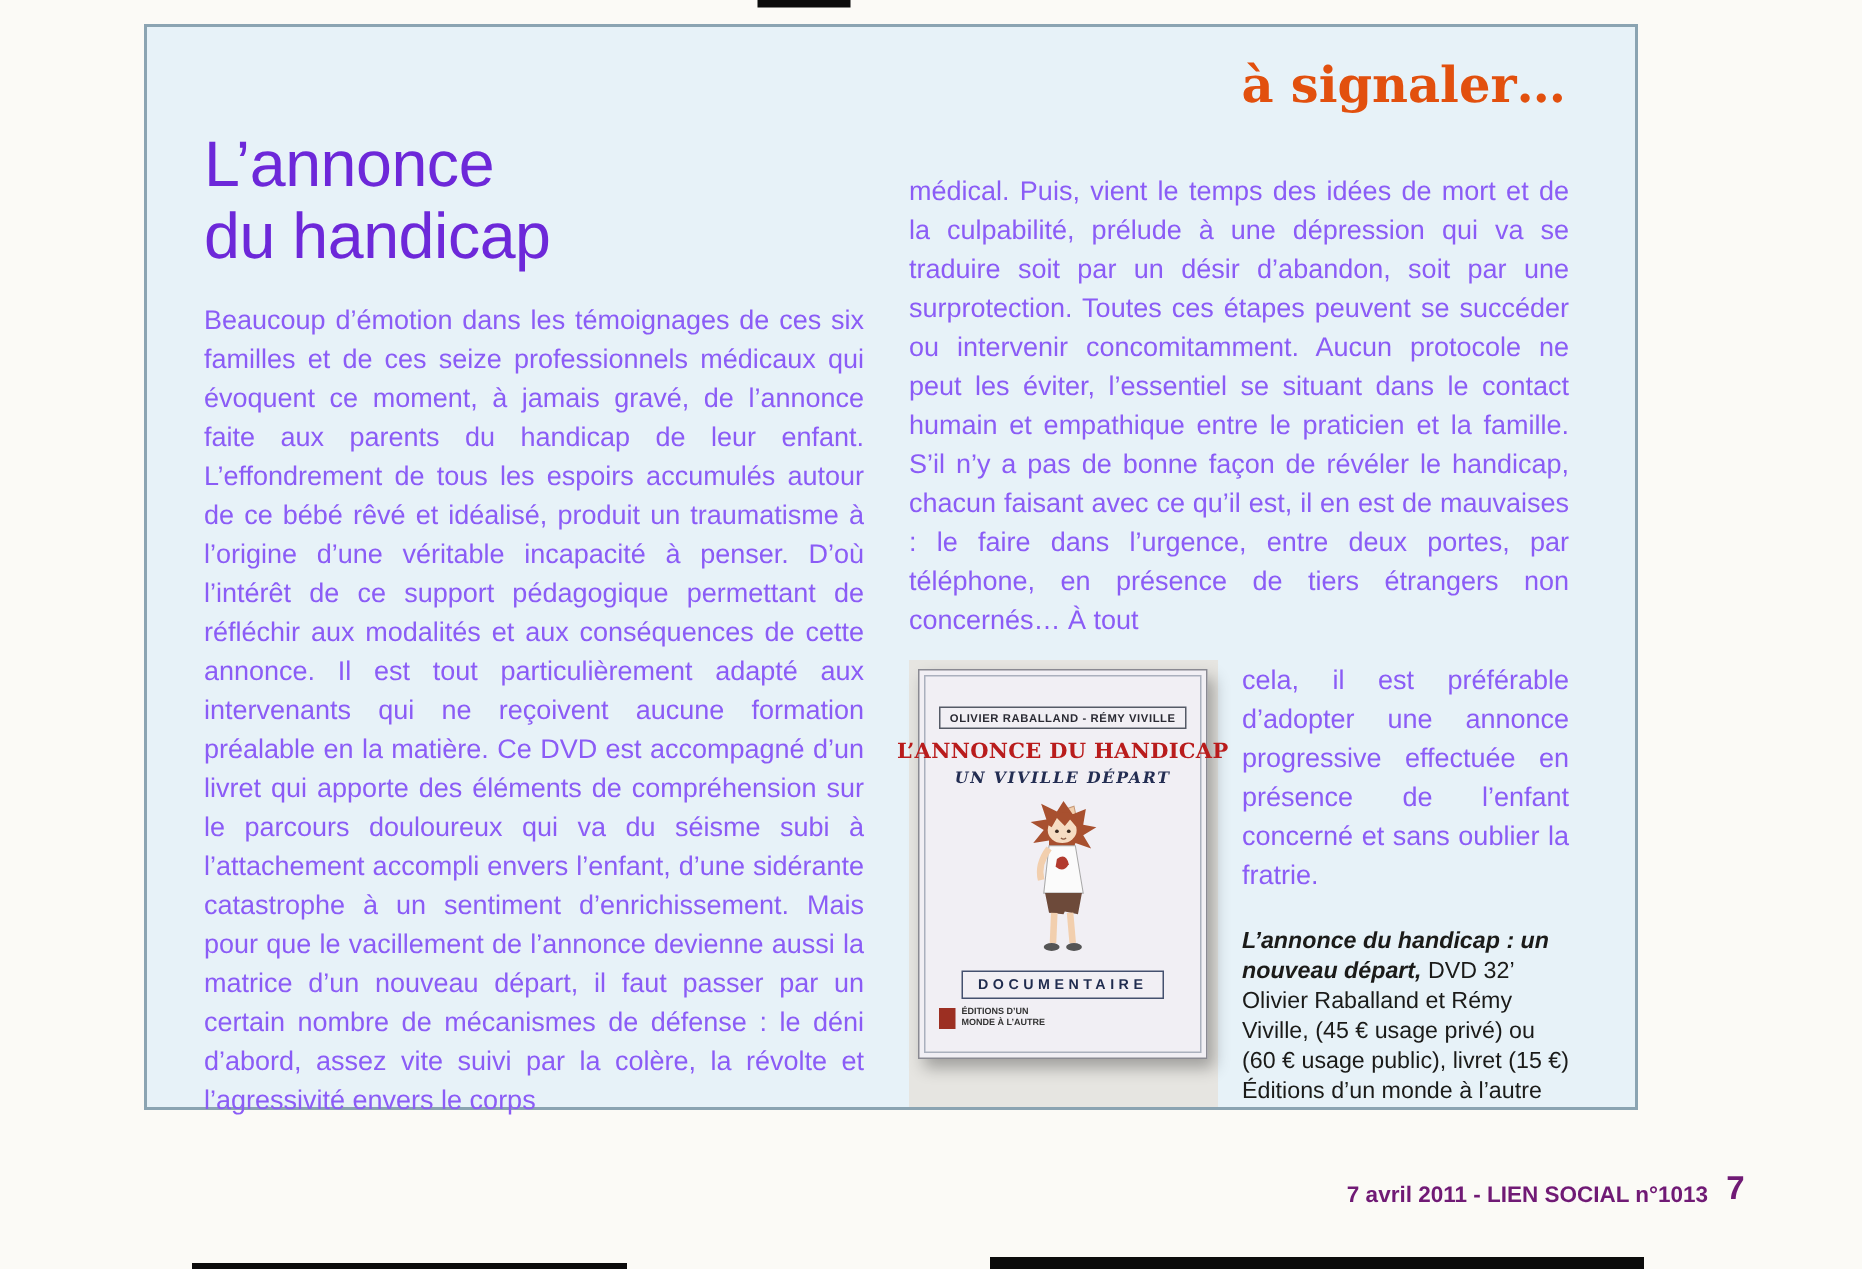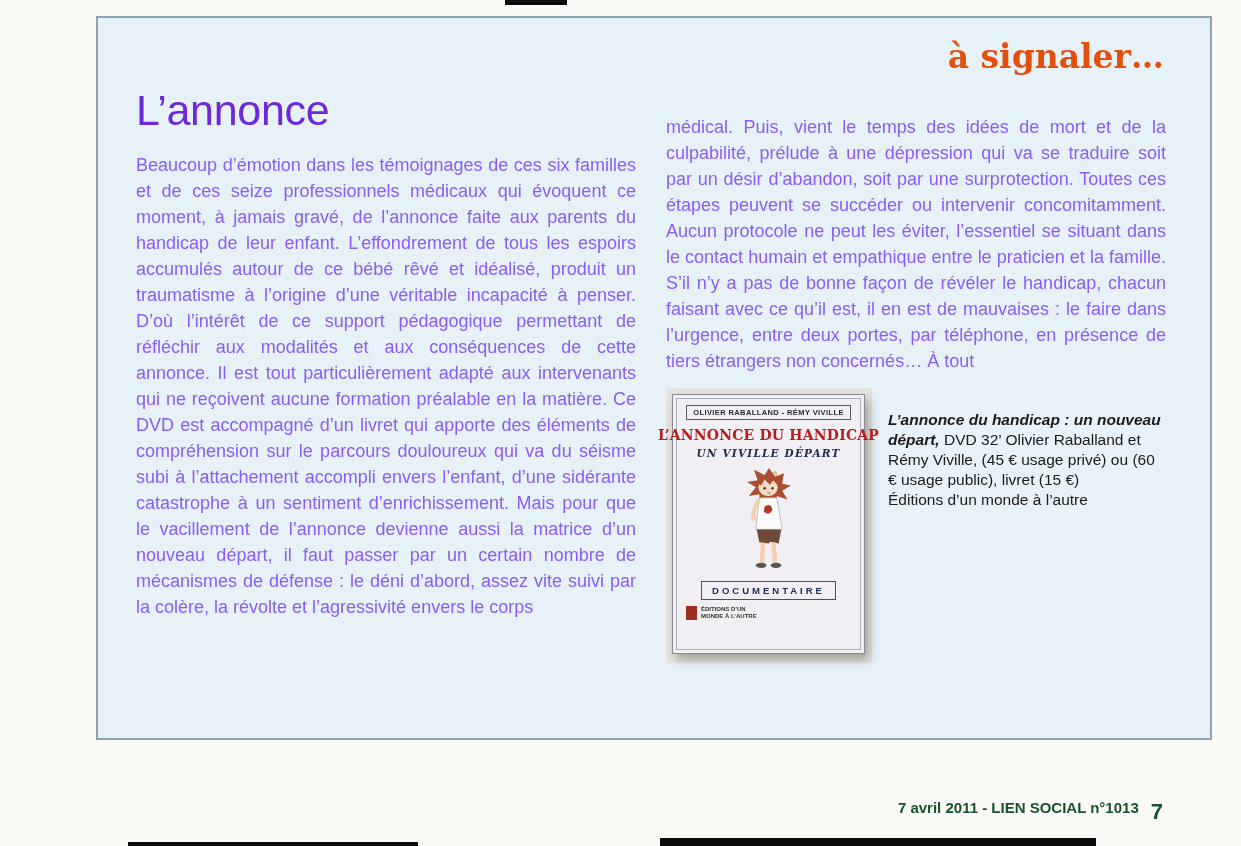--- a/index.html
+++ b/index.html
@@ -8,21 +8,21 @@
     background:#fbfaf6;
     font-family:"Liberation Sans", sans-serif;
     color:#1b1b19;
   }
   .artifact{position:absolute;background:#0b0b0b;}
   .artifact-top{left:505px;top:0;width:62px;height:5px;}
   .artifact-bottom-1{left:660px;top:838px;width:436px;height:8px;}
   .artifact-bottom-2{left:128px;top:842px;width:290px;height:4px;}
 
   .content-box{
-    position:absolute;left:96px;top:16px;width:1116px;height:724px;
+    position:absolute;left:96px;top:16px;width:996px;height:724px;
     box-sizing:border-box;
     background:#e7f2f8;
     border:2px solid #8ba4b2;
     padding:16px 44px 0 38px;
   }
   .section-header{
     text-align:right;
     font-family:"DejaVu Serif", serif;
     font-weight:600;
     font-size:33px;
@@ -65,20 +65,21 @@
   }
   .dvd-cover{
     position:relative;
     box-sizing:border-box;
     height:260px;
     background:#f1eff4;
     border:1px solid #8a8a92;
     box-shadow:4px 6px 10px rgba(0,0,0,0.3);
     display:flex;flex-direction:column;align-items:center;
     padding:8px 7px 5px;
+    justify-content:center;
   }
   .dvd-cover::before{
     content:"";position:absolute;inset:3px;border:1px solid #aab0bd;pointer-events:none;
   }
   .dvd-authors{
     font-size:7.5px;font-weight:bold;letter-spacing:.4px;color:#2a2a33;
     border:1px solid #555a66;padding:2px 6px;margin-top:2px;white-space:nowrap;z-index:1;
   }
   .dvd-title{
     font-family:"DejaVu Serif", serif;font-weight:bold;font-size:14px;
@@ -102,42 +103,43 @@
   .caption{
     margin-top:22px;
     font-size:15.5px;
     line-height:20px;
     color:#1b1b19;
   }
   .caption p{margin:0;}
   .caption-lead{font-weight:bold;font-style:italic;}
 
   .footer{
-    position:absolute;top:799px;right:78px;
-    font-size:15px;font-weight:bold;color:#14532d;
-    display:flex;align-items:flex-start;
+    position:absolute;top:779px;right:78px;
+    font-size:15px;font-weight:bold;color:#701a75;
+    display:flex;align-items:flex-end;
   }
   .footer-page{font-size:22px;margin-left:12px;}
 </style>
 </head>
 <body>
 
 <div>
 
   <div class="artifact artifact-top"></div>
 
   <div class="content-box">
 
     <div class="section-header">à signaler…</div>
 
     <div class="columns">
 
       <div class="col col-left">
         <h1 class="title">
           <span>L’annonce</span>
+          <span>du handicap</span>
         </h1>
         <p class="body-text">Beaucoup d’émotion dans les témoignages de ces six familles et de ces seize professionnels médicaux qui évoquent ce moment, à jamais gravé, de l’annonce faite aux parents du handicap de leur enfant. L’effondrement de tous les espoirs accumulés autour de ce bébé rêvé et idéalisé, produit un traumatisme à l’origine d’une véritable incapacité à penser. D’où l’intérêt de ce support pédagogique permettant de réfléchir aux modalités et aux conséquences de cette annonce. Il est tout particulièrement adapté aux intervenants qui ne reçoivent aucune formation préalable en la matière. Ce DVD est accompagné d’un livret qui apporte des éléments de compréhension sur le parcours douloureux qui va du séisme subi à l’attachement accompli envers l’enfant, d’une sidérante catastrophe à un sentiment d’enrichissement. Mais pour que le vacillement de l’annonce devienne aussi la matrice d’un nouveau départ, il faut passer par un certain nombre de mécanismes de défense : le déni d’abord, assez vite suivi par la colère, la révolte et l’agressivité envers le corps</p>
       </div>
 
       <div class="col col-right">
         <p class="body-text">médical. Puis, vient le temps des idées de mort et de la culpabilité, prélude à une dépression qui va se traduire soit par un désir d’abandon, soit par une surprotection. Toutes ces étapes peuvent se succéder ou intervenir concomitamment. Aucun protocole ne peut les éviter, l’essentiel se situant dans le contact humain et empathique entre le praticien et la famille. S’il n’y a pas de bonne façon de révéler le handicap, chacun faisant avec ce qu’il est, il en est de mauvaises : le faire dans l’urgence, entre deux portes, par téléphone, en présence de tiers étrangers non concernés… À tout</p>
 
         <div class="wrap-row">
 
           <div class="dvd-photo">
@@ -166,20 +168,21 @@
               </div>
               <div class="dvd-genre">DOCUMENTAIRE</div>
               <div class="dvd-pub">
                 <span class="dvd-logo"></span>
                 <span class="dvd-pub-text">ÉDITIONS D’UN MONDE À L’AUTRE</span>
               </div>
             </div>
           </div>
 
           <div class="wrap-right">
+            <p class="body-text">cela, il est préférable d’adopter une annonce progressive effectuée en présence de l’enfant concerné et sans oublier la fratrie.</p>
 
             <div class="caption">
               <p class="caption-main">
                 <span class="caption-lead">L’annonce du handicap : un nouveau départ,</span>
                 <span>DVD 32’ Olivier Raballand et Rémy Viville, (45 € usage privé) ou (60 € usage public), livret (15 €)</span>
               </p>
               <p>Éditions d’un monde à l’autre</p>
             </div>
           </div>
 

